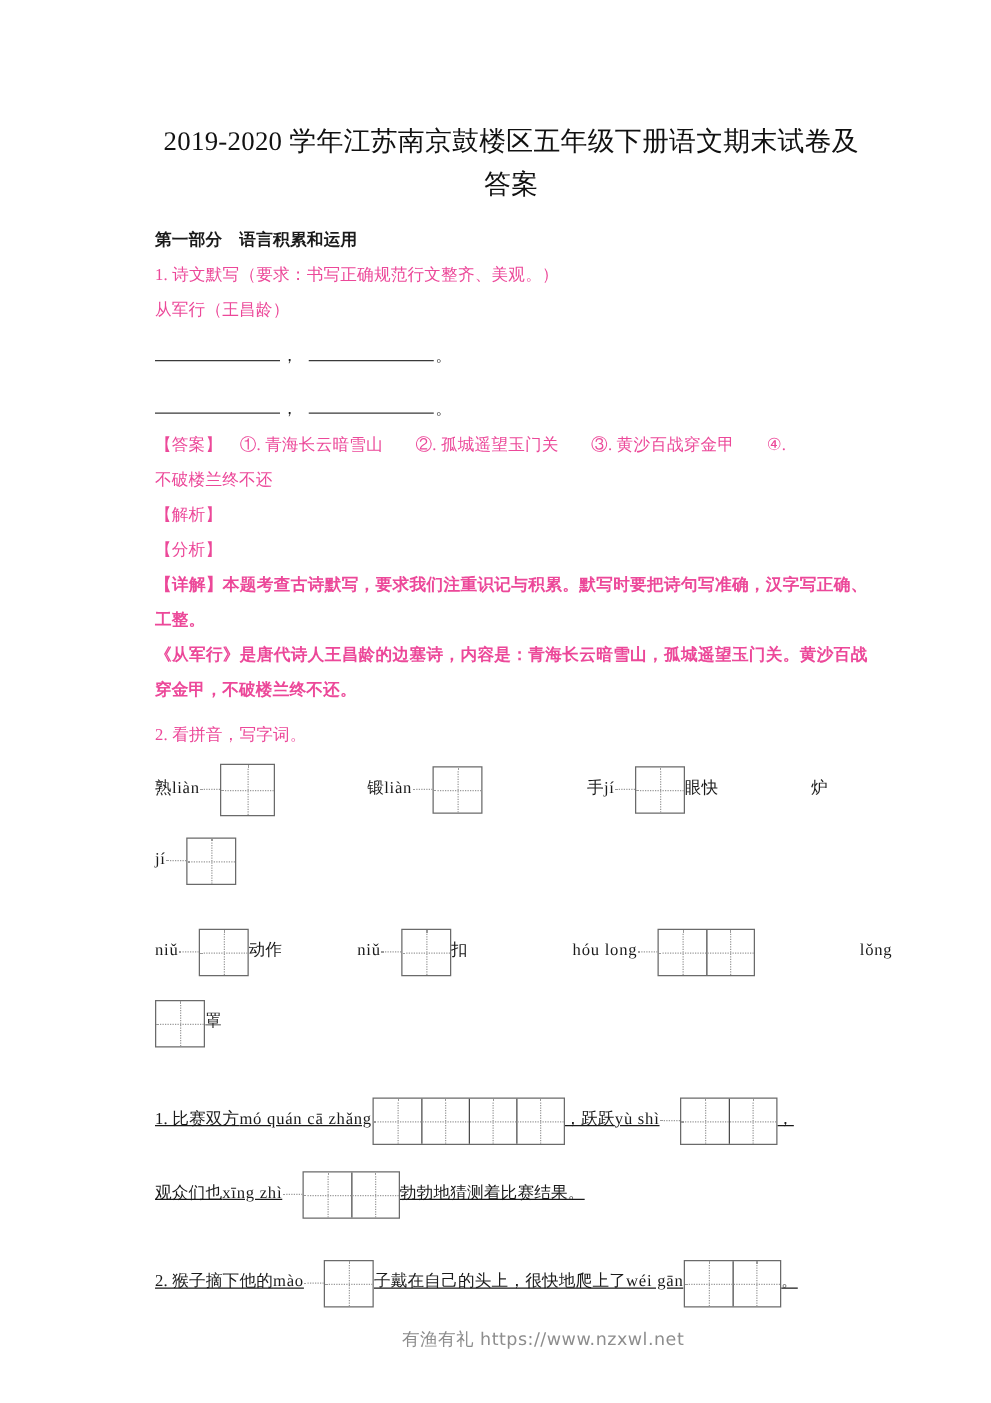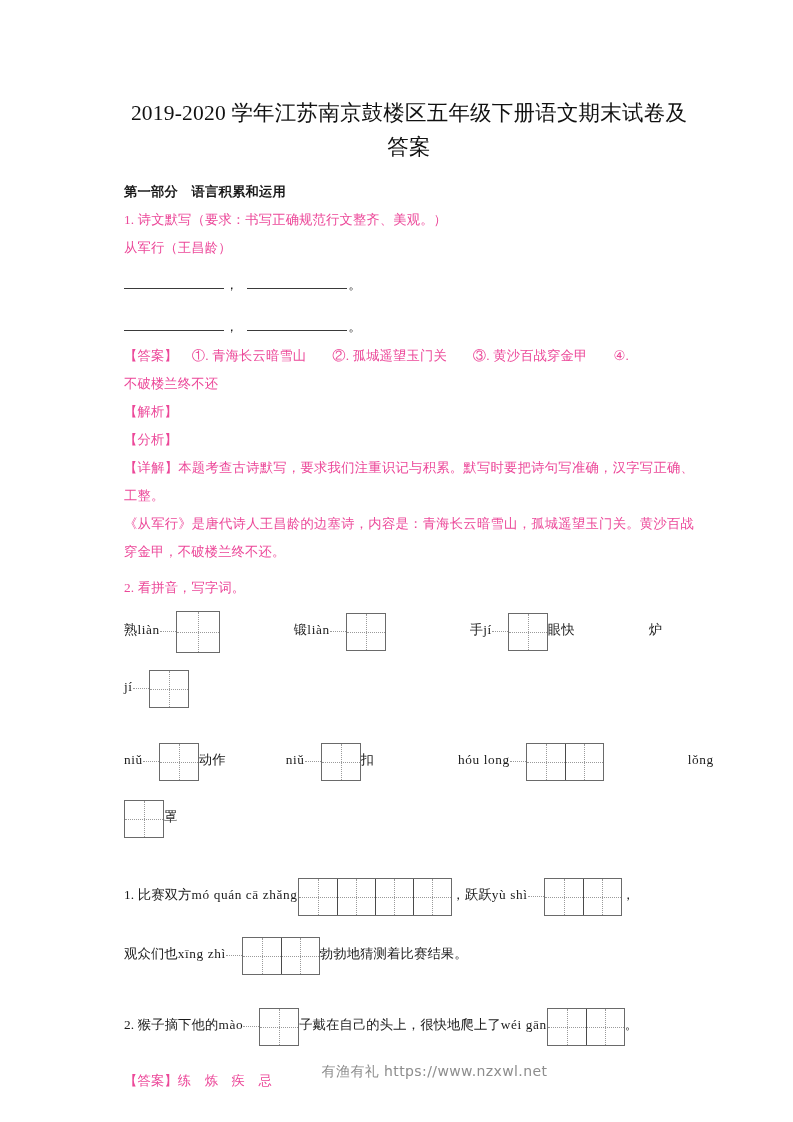--- a/index.html
+++ b/index.html
@@ -43,21 +43,21 @@
   }
 
   
   .para {
     font-size: 13.3px;
     line-height: 28px;
     margin: 0;
     color: #ec4899;
     letter-spacing: 0.15px;
   }
-  .para.justify { text-align: justify; }
+  .para.justify { text-align: justify; font-weight: bold; }
 
   .sec-head {
     font-size: 13.3px;
     line-height: 28px;
     font-weight: bold;
     margin: 0;
     letter-spacing: 0.2px;
   }
 
   
@@ -143,20 +143,21 @@
   .gap-c { display: inline-block; width: 60px; }
   .gap-e { display: inline-block; width: 26px; }
   .gap-f { display: inline-block; width: 14px; }
 
   .sent-row {
     font-size: 13.3px;
     line-height: 58px;
     margin: 0;
     white-space: nowrap;
     letter-spacing: 0.15px;
+    text-decoration: underline;
   }
 
   .spacer-8  { height: 8px; }
   .spacer-12 { height: 12px; }
   .spacer-16 { height: 16px; }
   .spacer-20 { height: 20px; }
 
   
   .footer {
     position: absolute;
@@ -238,18 +239,17 @@
     </div>
 
     <div class="spacer-12"></div>
 
     <div class="sent-row">
       <span>2. 猴子摘下他的</span><span class="py">mào</span><span class="tzg-wrap"><span class="leader"></span><span class="tzg tzg-sm"><span class="cell"></span></span></span><span>子戴在自己的头上，很快地爬上了</span><span class="py">wéi  gān</span><span class="tzg-wrap"><span class="tzg tzg-sm"><span class="cell"></span><span class="cell"></span></span></span><span>。</span>
     </div>
 
     <div class="spacer-12"></div>
 
-    <p class="para">【答案】练　炼　疾　忌</p>
 
   </div>
 
   <div class="footer">有渔有礼 https://www.nzxwl.net</div>
 </div>
 
 </body></html>

